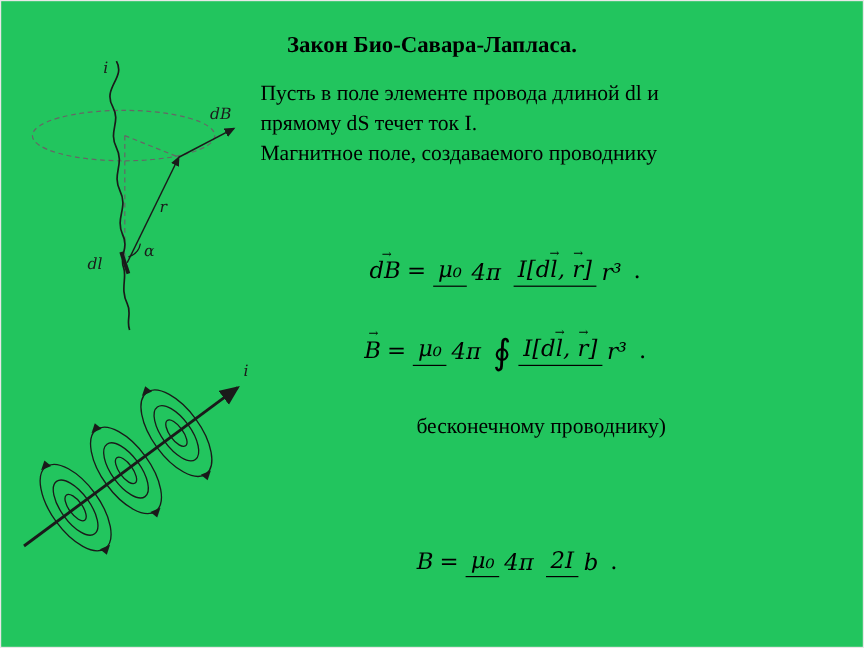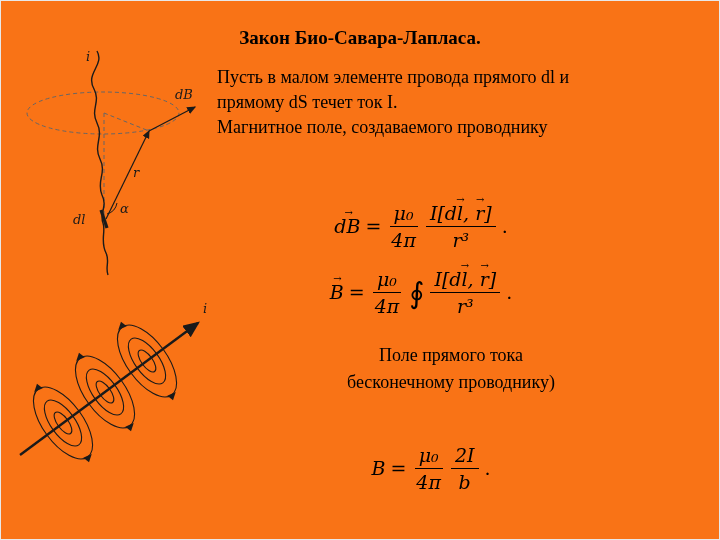--- a/index.html
+++ b/index.html
@@ -1,19 +1,19 @@
 <!DOCTYPE html>
 <html><head>
 <meta charset="utf-8">
 <style>
   * { margin:0; padding:0; box-sizing:border-box; }
   html, body { width:720px; height:540px; background:#ffffff; }
   body { font-family:"Liberation Serif", serif; color:#000; position:relative; overflow:hidden; }
 
-  .slide { position:absolute; inset:0; background:#f97316; border:1px solid #e8e8e8; }
+  .slide { position:absolute; inset:0; background:#22c55e; border:1px solid #e8e8e8; }
 
   .title {
     position:absolute; top:26px; left:0; width:100%;
     text-align:center; font-size:19px; font-weight:bold;
     font-family:"Liberation Serif", serif;
   }
 
   .intro {
     position:absolute; left:216px; top:64px; width:486px;
     font-size:18px; line-height:25px;
@@ -27,21 +27,21 @@
 
   .formula {
     position:absolute; display:flex; align-items:center; justify-content:center;
     font-family:"DejaVu Serif", serif; font-style:italic; font-size:19px;
   }
   .formula > * { margin:0 3px; }
   .f1 { left:288px; top:194px; width:264px; height:62px; }
   .f2 { left:282px; top:260px; width:276px; height:62px; }
   .f3 { left:326px; top:438px; width:208px; height:58px; }
 
-  .frac { display:inline-flex; flex-direction:column; align-items:center; }
+  .frac { display:inline-flex; flex-direction:row; align-items:center; }
   .frac > .num { border-bottom:1.3px solid #000; padding:1px 4px 2px; text-align:center; }
   .frac > .den { padding:2px 4px 0; text-align:left; }
 
   .vec { position:relative; display:inline-block; }
   .vec > .vhat {
     position:absolute; left:55%; top:-7px; transform:translateX(-50%);
     font-size:0.52em; font-style:normal; line-height:1;
   }
   .lhs { margin-right:2px; }
   .oint { font-size:29px; font-style:normal; line-height:1; position:relative; top:1px; }
@@ -56,21 +56,21 @@
   }
 </style>
 </head>
 <body>
 
 <div class="slide">
 
   <h1 class="title">Закон Био-Савара-Лапласа.</h1>
 
   <div class="intro">
-    <div>Пусть в малом элементе провода прямого dl и</div>
+    <div>Пусть в поле элементе провода длиной dl и</div>
     <div>прямому dS течет ток I.</div>
     <div>Магнитное поле, создаваемого проводнику</div>
   </div>
 
   <div class="formula f1">
     <span class="vec lhs"><span class="vhat">→</span><span>dB</span></span>
     <span>=</span>
     <span class="frac">
       <span class="num">μ₀</span>
       <span class="den">4π</span>
@@ -91,21 +91,20 @@
     </span>
     <span class="oint">∮</span>
     <span class="frac">
       <span class="num"><span>I[d</span><span class="vec"><span class="vhat">→</span><span>l</span></span><span>, </span><span class="vec"><span class="vhat">→</span><span>r</span></span><span>]</span></span>
       <span class="den">r³</span>
     </span>
     <span class="period">.</span>
   </div>
 
   <div class="straight-block">
-    <div>Поле прямого тока</div>
     <div>бесконечному проводнику)</div>
   </div>
 
   <div class="formula f3">
     <span class="lhs">B</span>
     <span>=</span>
     <span class="frac">
       <span class="num">μ₀</span>
       <span class="den">4π</span>
     </span>

